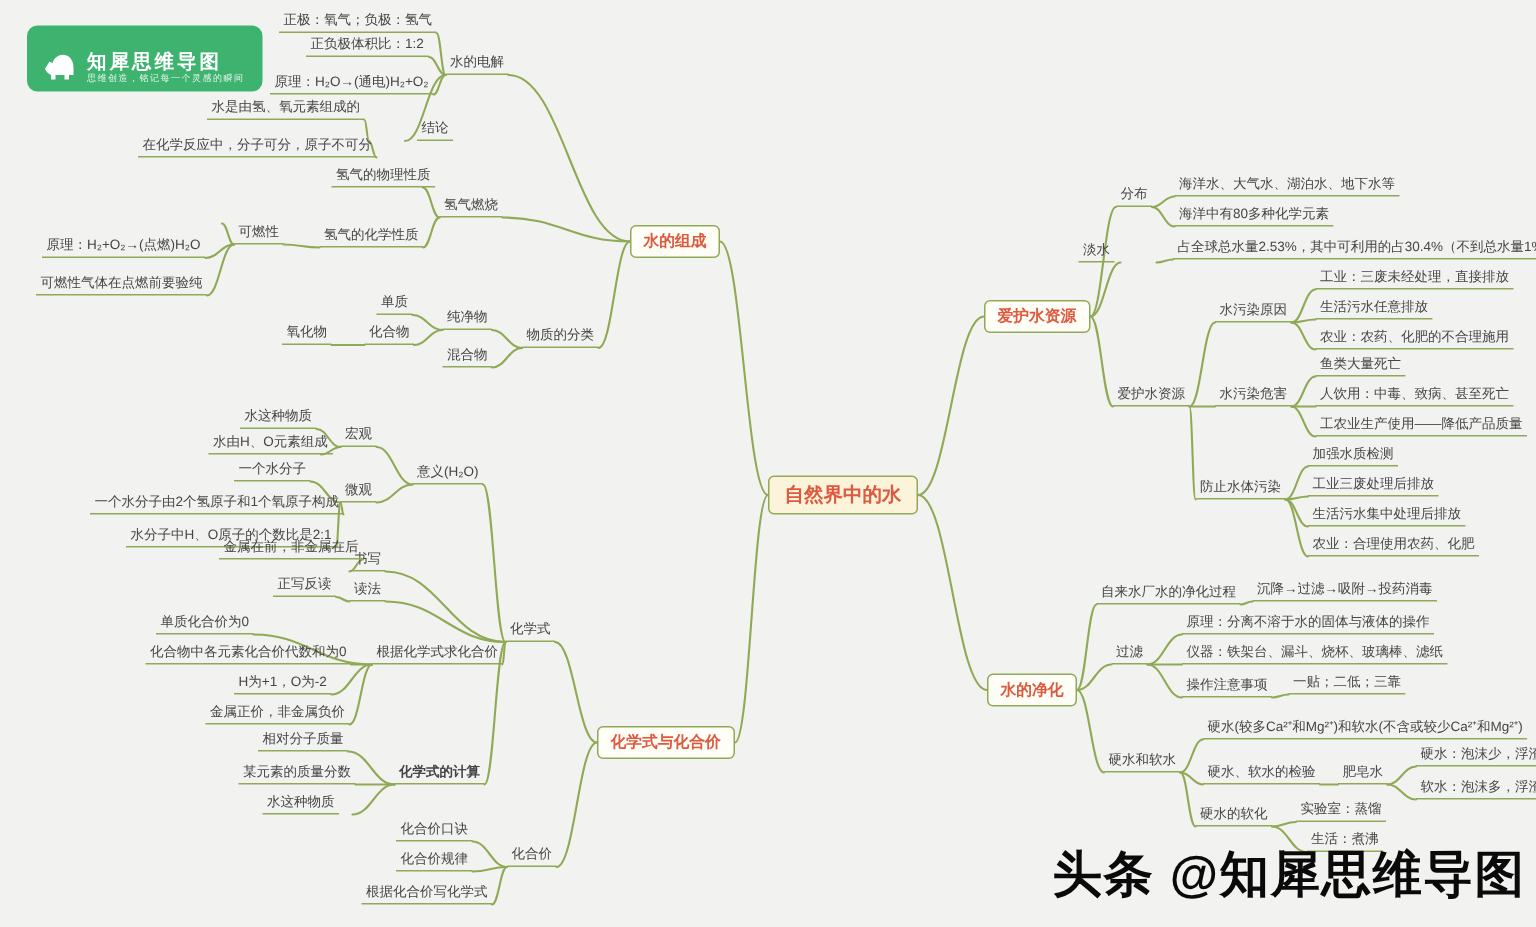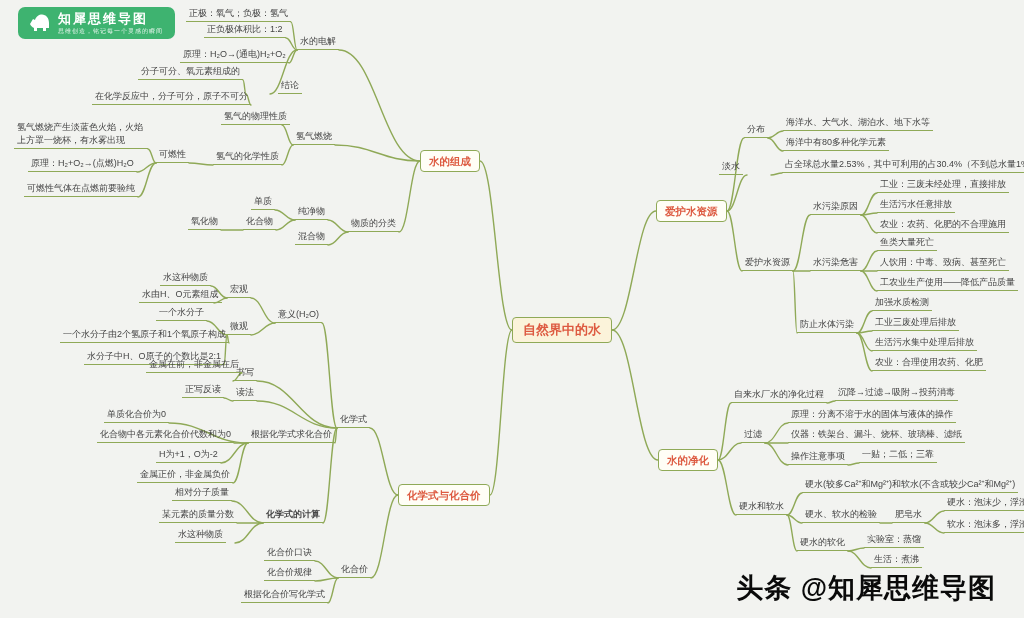--- a/index.html
+++ b/index.html
@@ -6,26 +6,26 @@
   #canvas{position:relative;width:1024px;height:618px;background:var(--canvas-bg,#f2f3f0);overflow:hidden;}
   #edges{position:absolute;left:0;top:0;z-index:1;pointer-events:none;}
   #nodes{position:absolute;left:0;top:0;width:1024px;height:618px;z-index:2;}
   .node{position:absolute;white-space:nowrap;font-size:9px;line-height:13px;color:var(--node-text,#454545);
         padding:0 3px 1px 3px;border-bottom:1.4px solid var(--line,#8fa957);cursor:pointer;}
   .node.wrap{white-space:normal;}
   .node.branch{border:1.2px solid var(--line,#8fa957);border-radius:4px;background:var(--box-bg,#fffef6);
         color:var(--accent,#dd5a40);font-size:10.5px;line-height:20px;padding:0 8px;font-weight:bold;}
   .node.root{border:1.2px solid var(--line,#8fa957);border-radius:4px;background:var(--root-bg,#fbf3da);
         color:var(--accent,#dd5a40);font-size:13px;line-height:24px;padding:0 10px;font-weight:bold;z-index:3;}
-  .logo{position:absolute;left:18px;top:7px;display:flex;align-items:center;gap:7px;
-        background:var(--logo-green,#3eb370);border-radius:7px;padding:4px 12px 4px 9px;z-index:5;}
+  .logo{position:absolute;left:18px;top:17px;display:flex;align-items:center;gap:7px;
+        background:var(--logo-green,#3eb370);border-radius:7px;padding:16px 12px 4px 9px;z-index:5;}
   .logo-title{color:#fff;font-size:13px;font-weight:bold;letter-spacing:2px;line-height:15px;}
   .logo-tagline{color:#fff;opacity:.85;font-size:6px;letter-spacing:1px;line-height:8px;margin-top:1px;}
   .rhino{width:24px;height:24px;flex:0 0 auto;}
-  .watermark{position:absolute;right:28px;bottom:12px;z-index:5;font-size:27px;font-weight:900;
+  .watermark{position:absolute;right:7px;bottom:12px;z-index:5;font-size:33px;font-weight:900;
         color:var(--watermark-color,#0a0a0a);letter-spacing:1px;}
 </style>
 </head>
 <body>
 
 <div id="canvas">
   <svg id="edges" width="1024" height="618">
       <path d="M512,330 C497.6,330 494.4,161 480,161" fill="none" stroke="#8fa957" stroke-width="1.4" stroke-linecap="round"></path>
       <path d="M612,330 C631.8,330 636.2,211 656,211" fill="none" stroke="#8fa957" stroke-width="1.4" stroke-linecap="round"></path>
       <path d="M612,330 C632.7,330 637.3,460 658,460" fill="none" stroke="#8fa957" stroke-width="1.4" stroke-linecap="round"></path>
@@ -116,27 +116,26 @@
       <div class="node root" style="left: 512px; top: 317px;">自然界中的水</div>
       <div class="node branch" style="left: 420px; top: 150px;">水的组成</div>
       <div class="node branch" style="left: 656px; top: 200px;">爱护水资源</div>
       <div class="node branch" style="left: 658px; top: 449px;">水的净化</div>
       <div class="node branch" style="left: 398px; top: 484px;">化学式与化合价</div>
       <div class="node leaf" style="left: 297px; top: 35px;">水的电解</div>
       <div class="node leaf" style="left: 186px; top: 7px;">正极：氧气；负极：氢气</div>
       <div class="node leaf" style="left: 204px; top: 23px;">正负极体积比：1:2</div>
       <div class="node leaf" style="left: 180px; top: 48px;">原理：H₂O→(通电)H₂+O₂</div>
       <div class="node leaf" style="left: 246px; top: 79px; margin-left: 32px;">结论</div>
-      <div class="node leaf" style="left: 138px; top: 65px;">分子可分、氧元素组成的</div>
+      <div class="node leaf" style="left: 138px; top: 65px;">水是由氢、氧元素组成的</div>
       <div class="node leaf" style="left: 92px; top: 90px;">在化学反应中，分子可分，原子不可分</div>
       <div class="node leaf" style="left: 293px; top: 130px;">氢气燃烧</div>
       <div class="node leaf" style="left: 221px; top: 110px;">氢气的物理性质</div>
       <div class="node leaf" style="left: 213px; top: 150px;">氢气的化学性质</div>
       <div class="node leaf" style="left: 156px; top: 148px;">可燃性</div>
-      <div class="node leaf wrap" style="left: 14px; top: 121px; max-width: 128px;">氢气燃烧产生淡蓝色火焰，火焰上方罩一烧杯，有水雾出现</div>
       <div class="node leaf" style="left: 28px; top: 157px;">原理：H₂+O₂→(点燃)H₂O</div>
       <div class="node leaf" style="left: 24px; top: 182px;">可燃性气体在点燃前要验纯</div>
       <div class="node leaf" style="left: 348px; top: 217px;">物质的分类</div>
       <div class="node leaf" style="left: 295px; top: 205px;">纯净物</div>
       <div class="node leaf" style="left: 251px; top: 195px;">单质</div>
       <div class="node leaf" style="left: 243px; top: 215px;">化合物</div>
       <div class="node leaf" style="left: 188px; top: 215px;">氧化物</div>
       <div class="node leaf" style="left: 295px; top: 230px;">混合物</div>
       <div class="node leaf" style="left: 337px; top: 413px;">化学式</div>
       <div class="node leaf" style="left: 275px; top: 308px;">意义(H₂O)</div>

